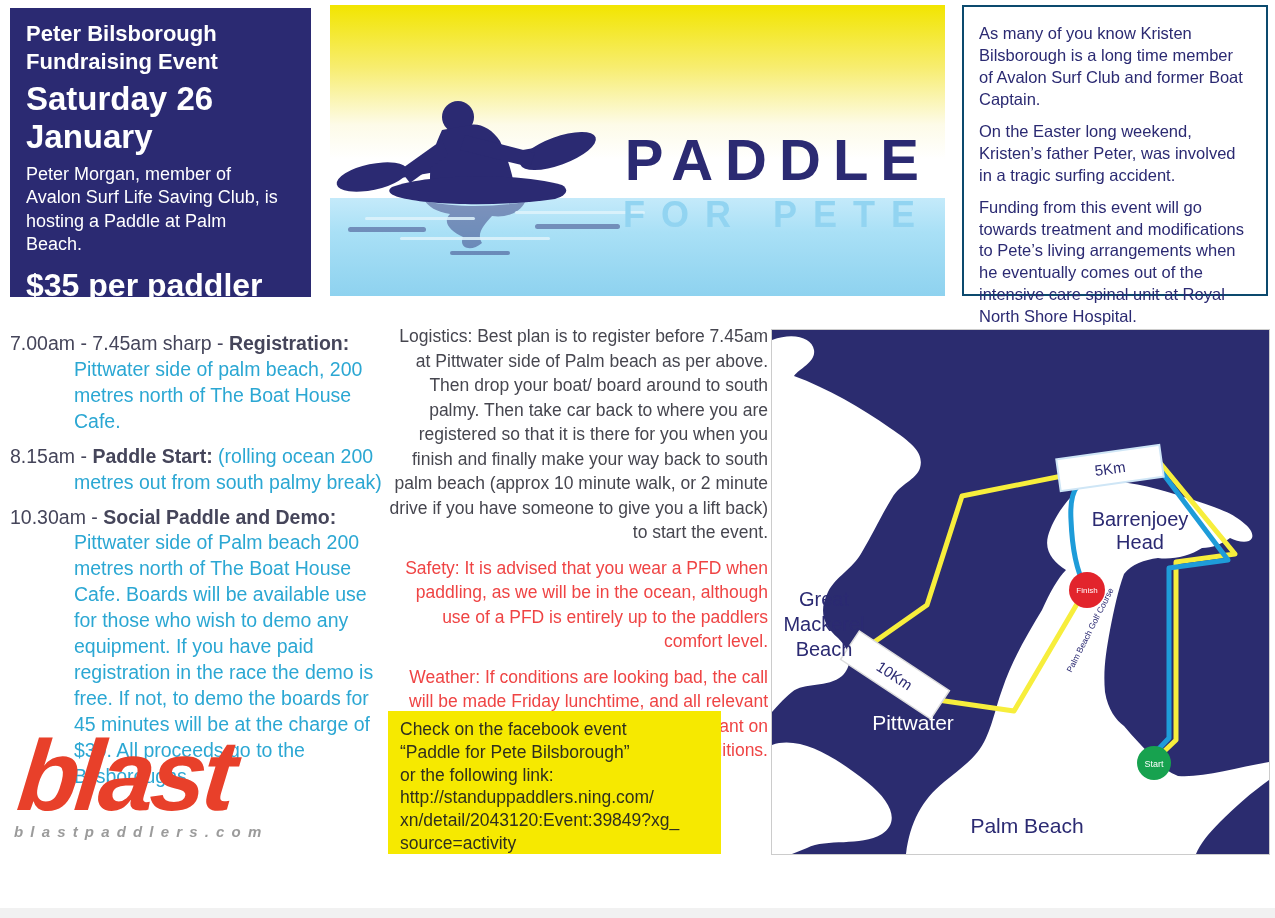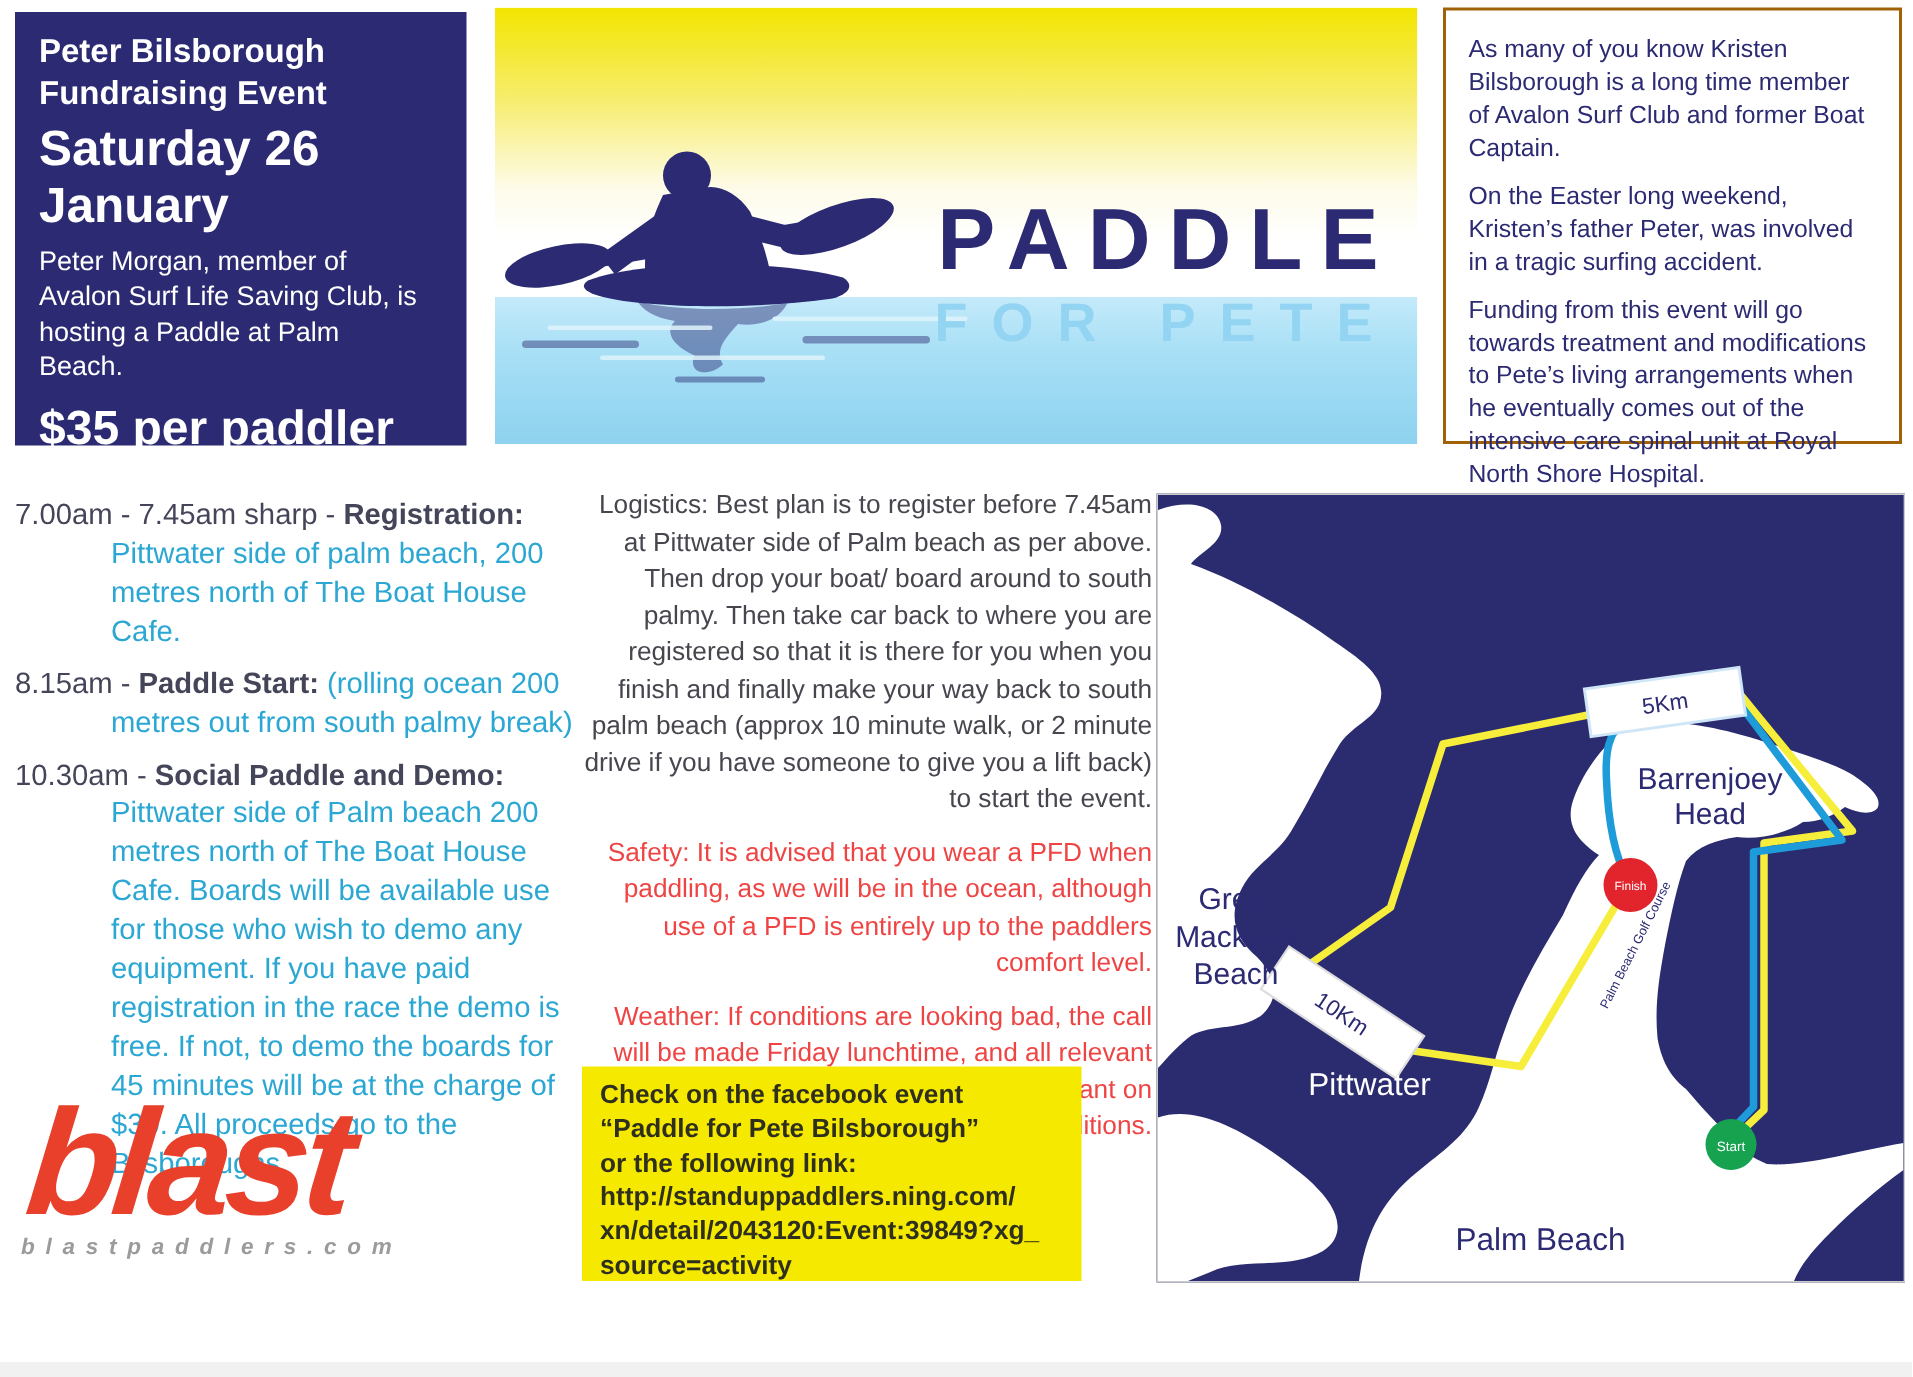--- a/index.html
+++ b/index.html
@@ -29,21 +29,21 @@
     color:#2b2a72; letter-spacing:12px; line-height:1; white-space:nowrap;
   }
   .forpete-title {
     position:absolute; right:14px; top:192px; font-size:36px; font-weight:700;
     color:#92d4f1; letter-spacing:16px; line-height:1; white-space:nowrap;
   }
 
   
   .info-card {
     left:962px; top:5px; width:306px; height:291px; box-sizing:border-box;
-    background:#ffffff; border:2px solid #a16207; color:#2b2a72;
+    background:#ffffff; border:2px solid #0c4a6e; color:#2b2a72;
     padding:16px 15px; font-size:16.5px; line-height:1.33;
   }
   .info-card p { margin:0 0 10px 0; }
 
   
   .schedule { left:10px; top:331px; width:380px; color:#45455a;
     font-size:19.5px; line-height:1.33; }
   .sched-item { padding-left:64px; text-indent:-64px; margin-bottom:9px; }
   .sched-bold { font-weight:700; }
   .cyan { color:#2ba7d3; }
@@ -51,21 +51,20 @@
   
   .middle-col { left:388px; top:324px; width:380px; font-size:17.5px; line-height:1.4;text-align:right; }
   .para-dark { color:#46464f; margin:0 0 11px 0; }
   .para-red  { color:#ef4444; margin:0 0 11px 0; }
 
   
   .fb-box {
     left:388px; top:711px; width:333px; height:143px; box-sizing:border-box;
     background:#f6e900; color:#2f2f1e; font-size:17.5px; line-height:1.3;
     padding:7px 12px;
-    font-weight:bold;
   }
 
   
   .blast { left:14px; top:728px; width:340px; }
   .blast-logo {
     font-size:100px; font-weight:700; font-style:italic; color:#e8402a;
     letter-spacing:-4px; line-height:0.95; transform:skewX(-6deg);
     transform-origin:left bottom;
   }
   .blast-url {

